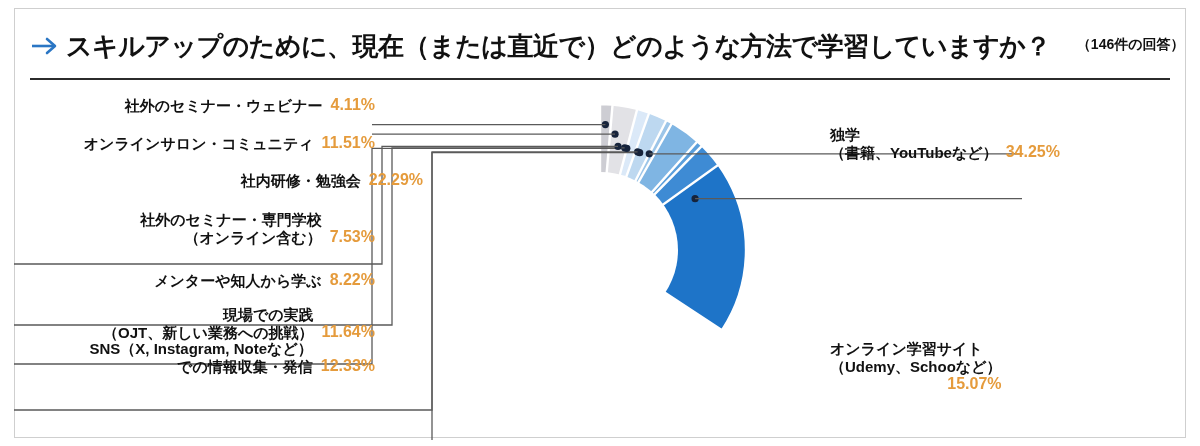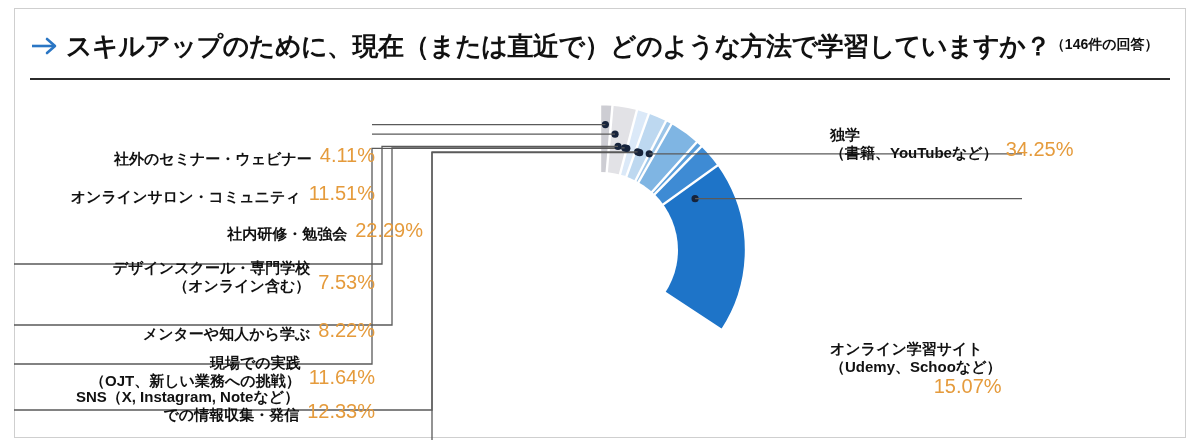--- a/index.html
+++ b/index.html
@@ -74,20 +74,21 @@
     color: #111111;
     letter-spacing: -0.5px;
     white-space: nowrap;
     line-height: 1;
   }
   .resp-count {
     font-size: 14px;
     font-weight: bold;
     color: #111111;
     white-space: nowrap;
+    margin-left: 26px;
     padding-bottom: 2px;
   }
   .header-rule {
     position: absolute;
     left: 30px;
     top: 78px;
     width: 1140px;
     height: 2px;
     background: #2b2b2b;
   }
@@ -108,30 +109,30 @@
 
   
   .callout {
     position: absolute;
     display: flex;
     align-items: flex-end;
     white-space: nowrap;
     line-height: 1.18;
   }
   .callout.right { justify-content: flex-start; }
-  .callout.left  { justify-content: flex-end; margin-top: 48px; }
+  .callout.left  { justify-content: flex-end; }
   .cl-name {
     font-size: 15px;
     font-weight: bold;
     color: #111111;
   }
   .cl-name .l2 { display: block; }
   .cl-pct {
-    font-size: 20px;
-    font-weight: normal;
+    font-size: 16px;
+    font-weight: bold;
     color: #e59b3c;
     margin-left: 8px;
     padding-bottom: 0px;
   }
   .callout.left .cl-name { text-align: right; }
 </style>
 </head>
 <body>
 
 <div class="page">
@@ -220,21 +221,21 @@
 
   <div class="callout left" style="left:0px; width:375px; top:171px;padding-left:48px;">
     <span class="cl-name">
       <span>社内研修・勉強会</span>
     </span>
     <span class="cl-pct">22.29%</span>
   </div>
 
   <div class="callout left" style="left:0px; width:375px; top:211px;">
     <span class="cl-name">
-      <span>デザインスクール・専門学校</span>
+      <span>社外のセミナー・専門学校</span>
       <span class="l2">（オンライン含む）</span>
     </span>
     <span class="cl-pct">7.53%</span>
   </div>
 
   <div class="callout left" style="left:0px; width:375px; top:271px;">
     <span class="cl-name">
       <span>メンターや知人から学ぶ</span>
     </span>
     <span class="cl-pct">8.22%</span>

